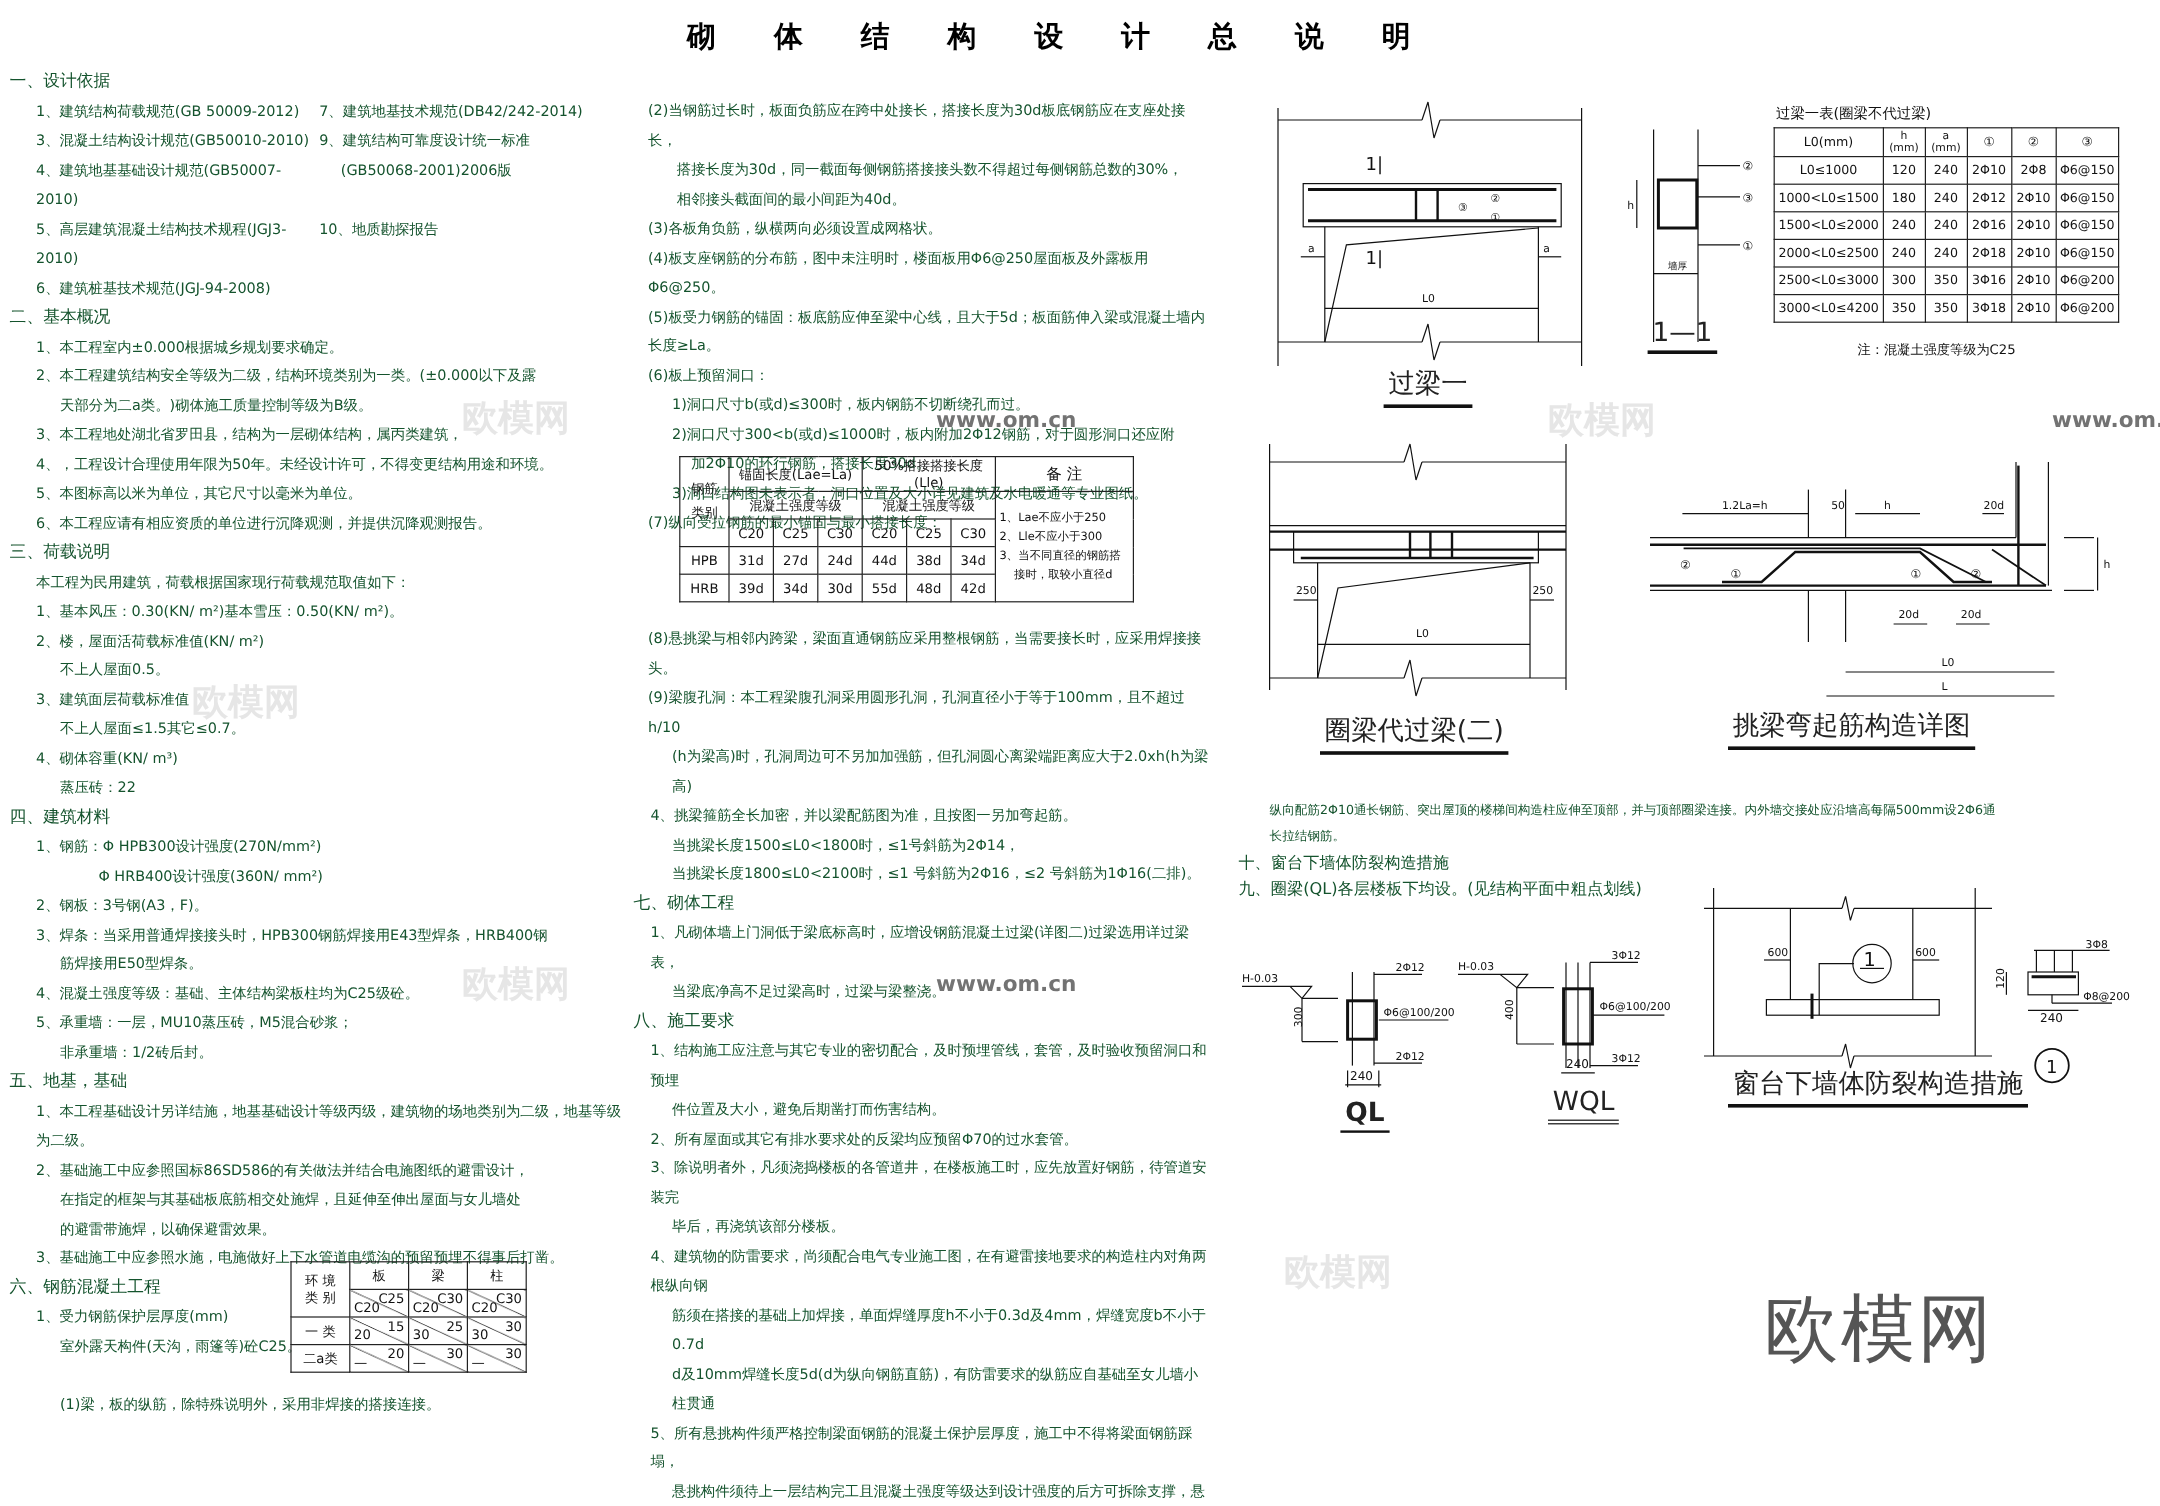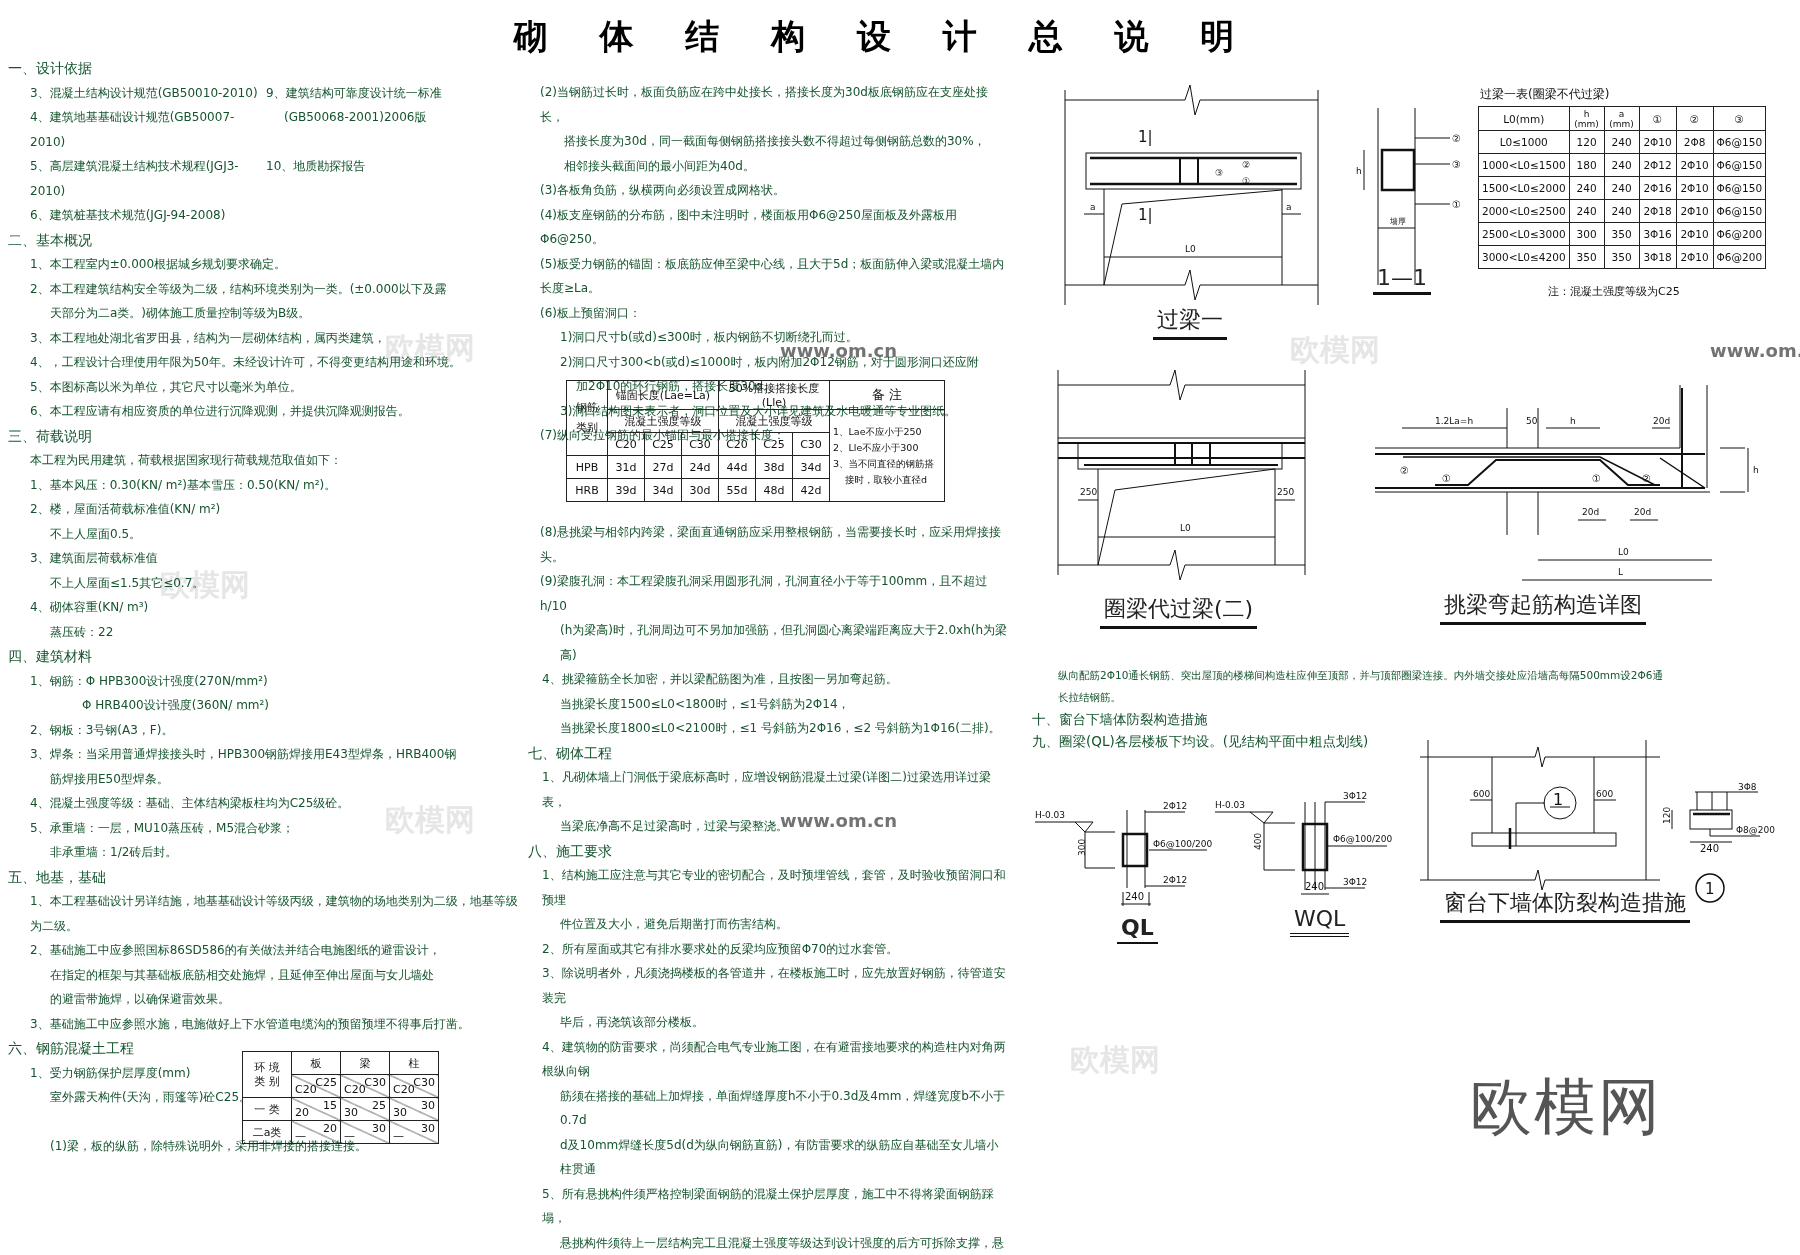--- a/index.html
+++ b/index.html
@@ -1,17 +1,17 @@
 <!DOCTYPE html>
 <html><head>
 <meta charset="utf-8">
 <style>
   html,body{margin:0;padding:0;background:#fff;}
   body{width:1800px;height:1255px;position:relative;overflow:hidden;font-family:"DejaVu Sans",sans-serif;color:#111;}
-  .title{position:absolute;left:0;top:14px;width:1768px;text-align:center;font-size:34px;font-weight:bold;letter-spacing:20px;color:#000;}
+  .title{position:absolute;left:0;top:14px;width:1768px;text-align:center;font-size:24px;font-weight:bold;letter-spacing:20px;color:#000;}
   .col{position:absolute;font-size:12px;line-height:24.5px;color:#14532d;}
   .col .h{font-size:14px;margin-left:0;}
   .col .p1{padding-left:22px;}
   .col .p2{padding-left:42px;}
   .col .p3{padding-left:54px;}
   .row2{display:flex;}
   .row2 span:first-child{display:inline-block;width:236px;}
   table.grid{border-collapse:collapse;font-size:11px;}
   table.grid td{border:1px solid #222;text-align:center;padding:0 3px;height:22px;}
   .diag{position:relative;width:48px;height:28px;padding:0!important;background:linear-gradient(to top right,transparent 49%,#222 50%,transparent 51%);}
@@ -34,20 +34,24 @@
 <div class="wm" style="left:160px;top:565px;">欧模网</div>
 <div class="wm" style="left:385px;top:800px;">欧模网</div>
 <div class="wm" style="left:1290px;top:330px;">欧模网</div>
 <div class="wm" style="left:1070px;top:1040px;">欧模网</div>
 <div class="wm2" style="left:780px;top:340px;">www.om.cn</div>
 <div class="wm2" style="left:780px;top:810px;">www.om.cn</div>
 <div class="wm2" style="left:1710px;top:340px;">www.om.cn</div>
 
 <div class="col" style="left:8px;top:56px;width:520px;">
   <div class="h">一、设计依据</div>
+  <div class="p1 row2">
+      <span>1、建筑结构荷载规范(GB 50009-2012)</span>
+      <span>7、建筑地基技术规范(DB42/242-2014)</span>
+    </div>
   <div class="p1 row2">
       <span>3、混凝土结构设计规范(GB50010-2010)</span>
       <span>9、建筑结构可靠度设计统一标准</span>
     </div>
   <div class="p1 row2">
       <span>4、建筑地基基础设计规范(GB50007-2010)</span>
       <span style="padding-left:18px">(GB50068-2001)2006版</span>
     </div>
   <div class="p1 row2">
       <span>5、高层建筑混凝土结构技术规程(JGJ3-2010)</span>

